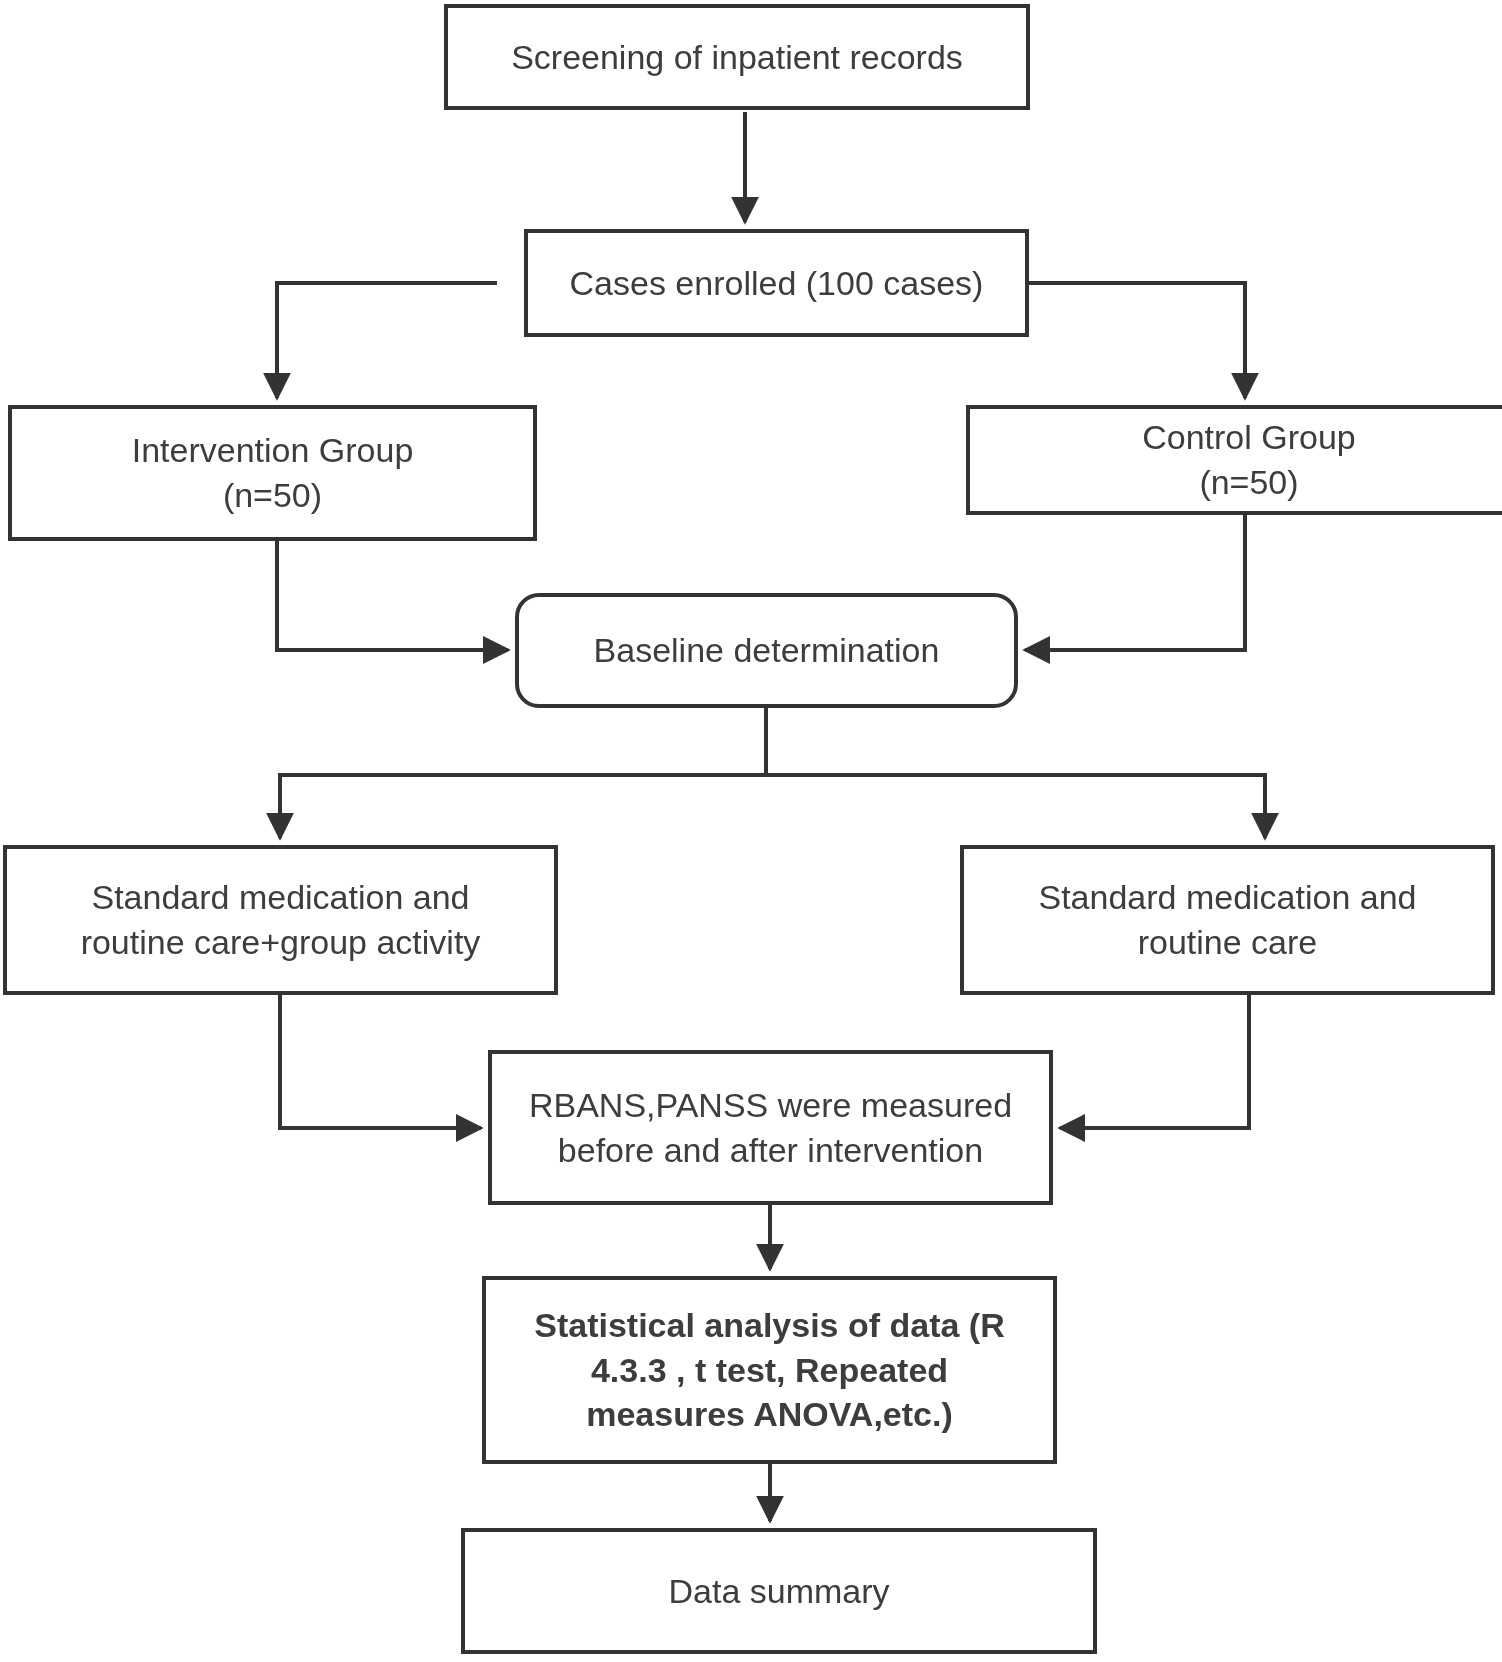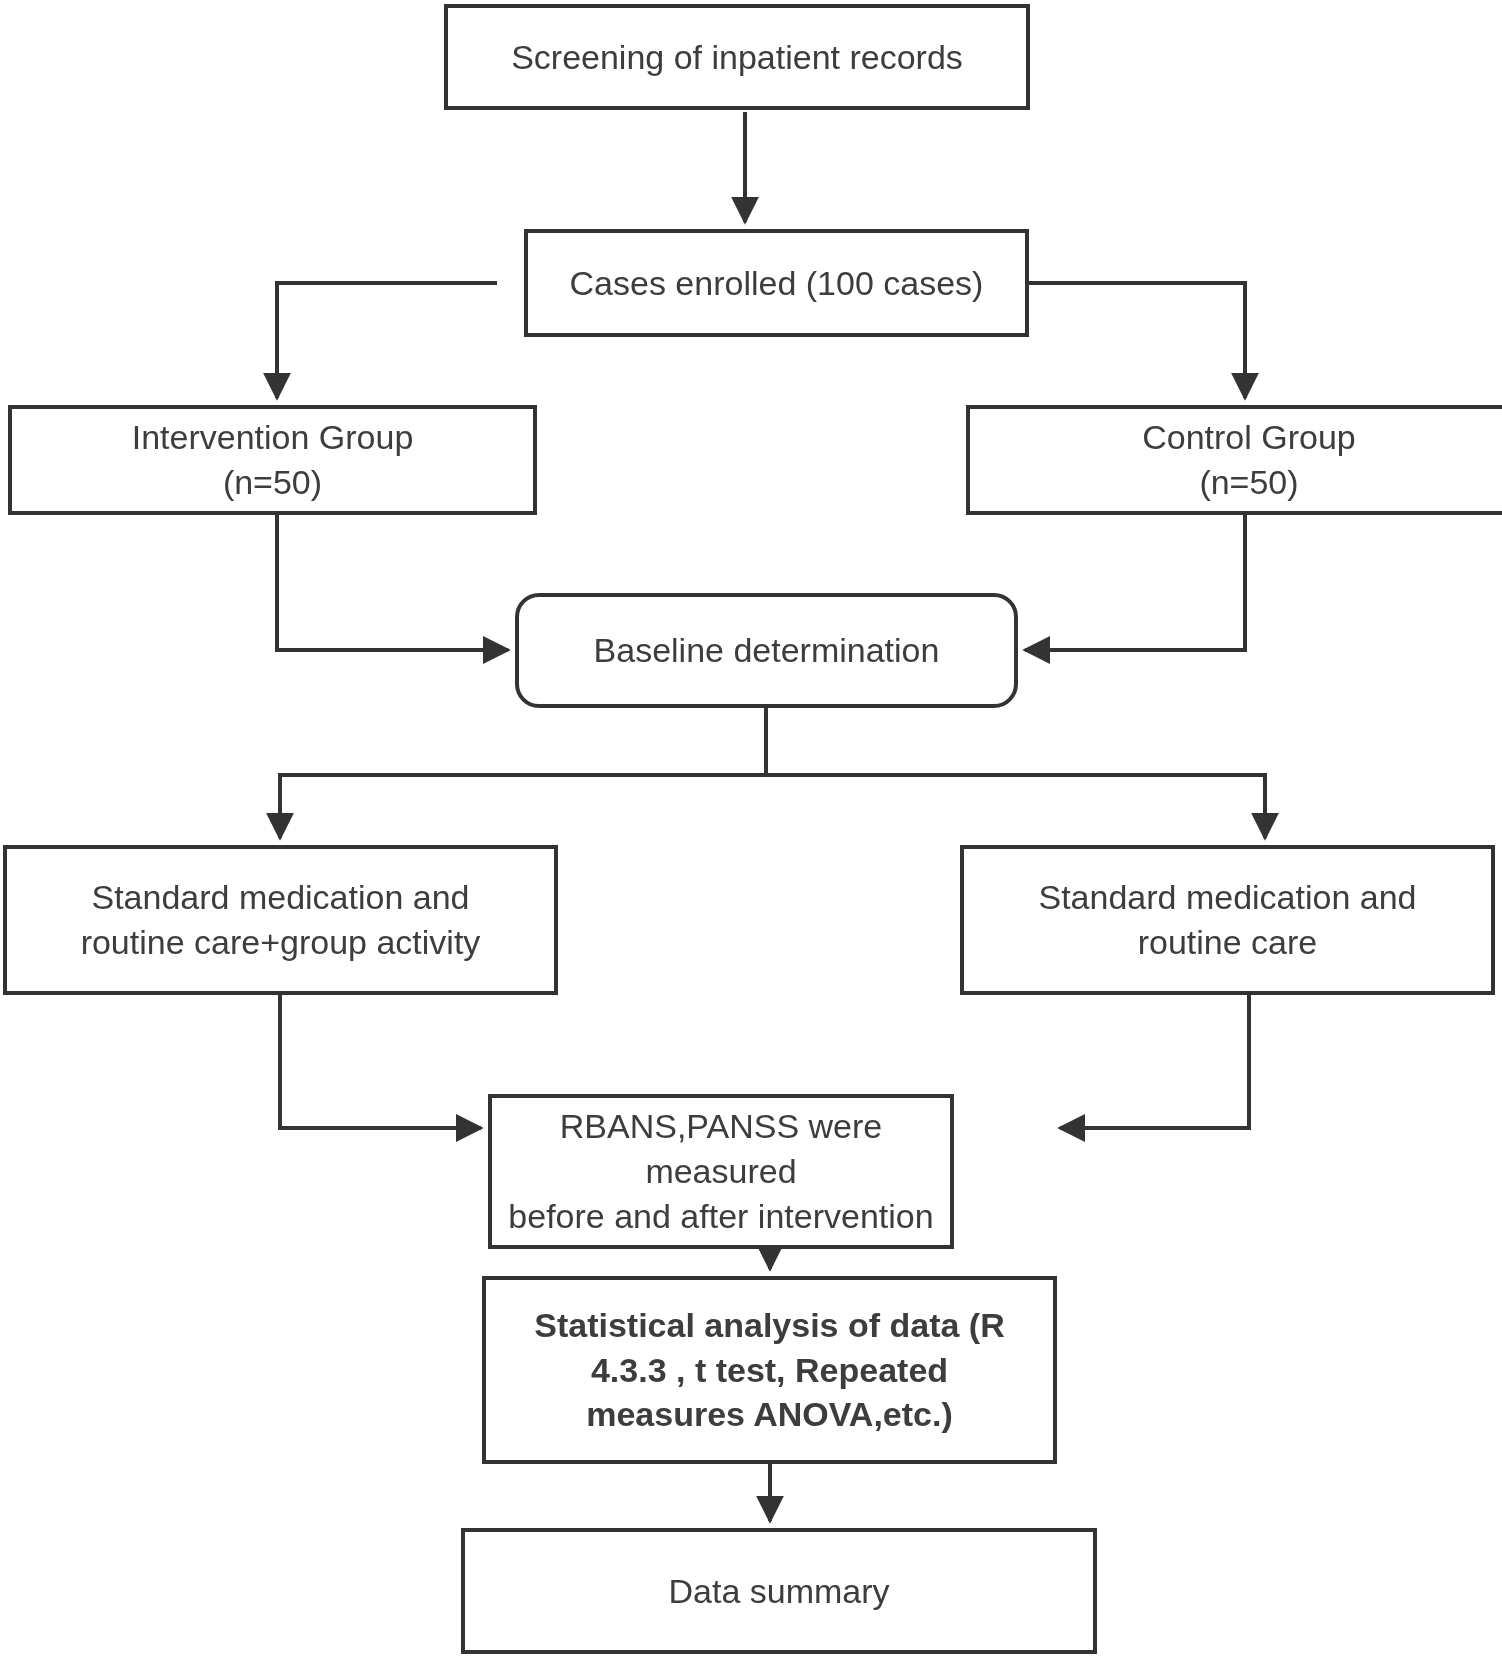--- a/index.html
+++ b/index.html
@@ -74,35 +74,35 @@
       <path d="M 770 1205 L 770 1269" marker-end="url(#arrow)"></path>
 
       <path d="M 770 1463 L 770 1521" marker-end="url(#arrow)"></path>
     </g>
   </svg>
 
   <div class="node" style="left:444px; top:4px; width:586px; height:106px;">Screening of inpatient records</div>
 
   <div class="node" style="left:497px; top:229px; width:505px; height:108px;margin-left:27px;">Cases enrolled (100 cases)</div>
 
-  <div class="node" style="left:8px; top:405px; width:529px; height:110px;">Intervention Group
+  <div class="node" style="left:8px; top:405px; width:529px; height:136px;">Intervention Group
 (n=50)</div>
 
   <div class="node" style="left:966px; top:405px; width:566px; height:110px;">Control Group
 (n=50)</div>
 
   <div class="node" style="left:515px; top:593px; width:503px; height:115px;border-radius:24px;">Baseline determination</div>
 
   <div class="node" style="left:3px; top:845px; width:555px; height:150px;">Standard medication and
 routine care+group activity</div>
 
   <div class="node" style="left:960px; top:845px; width:535px; height:150px;">Standard medication and
 routine care</div>
 
-  <div class="node" style="left:488px; top:1050px; width:466px; height:155px;margin-top:44px;">RBANS,PANSS were measured
+  <div class="node" style="left:488px; top:1050px; width:565px; height:155px;">RBANS,PANSS were measured
 before and after intervention</div>
 
   <div class="node" style="left:482px; top:1276px; width:575px; height:188px;font-weight:bold;">Statistical analysis of data (R
 4.3.3 , t test, Repeated
 measures ANOVA,etc.)</div>
 
   <div class="node" style="left:461px; top:1528px; width:636px; height:126px;">Data summary</div>
 
 </div>
 

